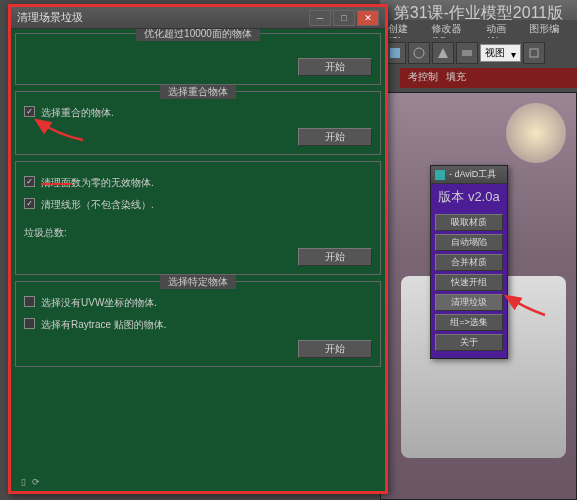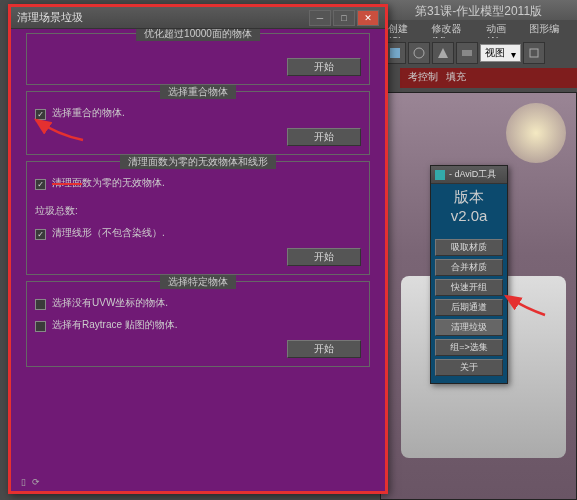--- a/index.html
+++ b/index.html
@@ -1,49 +1,49 @@
 <!DOCTYPE html>
 <html><head>
 <meta charset="utf-8">
 <style>
 *{margin:0;padding:0;box-sizing:border-box;font-family:"Microsoft YaHei",SimSun,sans-serif}
 body{background:#3a3a3a;width:577px;height:500px;overflow:hidden;position:relative;color:#ccc;font-size:11px}
 .main-app{position:absolute;left:0;top:0;right:0;height:500px;background:#4a4a4a}
-.title-bar-main{position:absolute;left:380px;top:0;right:0;height:20px;background:linear-gradient(#6a6a6a,#565656);color:#ccc;font-size:12px;padding:3px 10px;text-align:center}
+.title-bar-main{position:absolute;left:380px;top:0;right:0;height:20px;background:linear-gradient(#6a6a6a,#565656);color:#ccc;font-size:16px;padding:3px 10px;text-align:center}
 .menu-bar{position:absolute;left:380px;top:20px;right:0;height:18px;background:#4a4a4a;color:#ccc;font-size:10px;display:flex;gap:2px;padding:2px 4px}
 .menu-bar span{padding:0 4px}
 .tool-row{position:absolute;left:380px;top:38px;right:0;height:30px;background:#4a4a4a;display:flex;align-items:center;gap:2px;padding:2px 4px}
 .tool-btn{width:22px;height:22px;background:#555;border:1px solid #333;display:flex;align-items:center;justify-content:center}
 .view-dd{background:#eee;color:#000;font-size:10px;padding:1px 4px;border:1px solid #888;height:18px;display:flex;align-items:flex-end}
 .tool-row2{position:absolute;left:400px;top:68px;right:0;height:20px;background:#7f1d1d;display:flex;gap:8px;padding:2px 8px;font-size:10px;color:#ccc}
 .viewport{position:absolute;left:380px;top:92px;right:0;bottom:0;background:linear-gradient(135deg,#8a7a8a,#6a5a6a);border:1px solid #222}
 .room{position:absolute;inset:0;background:linear-gradient(180deg,#9a8595 0%,#7a6575 40%,#6a5565 100%)}
 .bed{position:absolute;left:10%;bottom:10%;right:5%;height:45%;background:linear-gradient(180deg,#ddd,#aaa);border-radius:8px}
 .chandelier{position:absolute;right:10px;top:10px;width:60px;height:60px;background:radial-gradient(circle,rgba(255,245,200,.9),rgba(200,180,150,.3));border-radius:50%}
-.dialog{position:absolute;left:8px;top:4px;width:380px;height:490px;background:#701a75;border:3px solid #e53030;box-shadow:2px 2px 8px rgba(0,0,0,.5)}
+.dialog{position:absolute;left:8px;top:4px;width:380px;height:490px;background:#14532d;border:3px solid #e53030;box-shadow:2px 2px 8px rgba(0,0,0,.5)}
 .dlg-title{height:22px;background:linear-gradient(#5a5a5a,#484848);display:flex;align-items:center;padding:0 6px;border-bottom:1px solid #333}
 .dlg-title-text{flex:1;color:#ddd;font-size:11px}
 .win-btn{width:22px;height:16px;background:#555;border:1px solid #666;margin-left:2px;display:flex;align-items:center;justify-content:center;font-size:9px;color:#ccc}
 .win-btn.close{background:#c94f3e;color:#fff}
-.dlg-body{padding:4px 15px;height:calc(100% - 22px);overflow:hidden}
+.dlg-body{padding:4px 4px;height:calc(100% - 22px);overflow:hidden}
 .group{border:1px solid #666;margin-bottom:6px;padding:6px 8px 8px;position:relative}
 .group-title{position:absolute;top:-7px;left:50%;transform:translateX(-50%);background:#4a4a4a;padding:0 8px;font-size:10px;color:#ccc}
-.chk-row{display:flex;align-items:flex-end;margin:8px 0;font-size:10px;color:#ccc}
+.chk-row{display:flex;align-items:flex-start;margin:8px 0;font-size:10px;color:#ccc}
 .chk{width:11px;height:11px;border:1px solid #888;background:#3a3a3a;margin-right:6px;display:flex;align-items:center;justify-content:center;font-size:8px;color:#ddd}
 .chk.checked::after{content:"✓"}
 .btn{width:74px;height:18px;background:#555;border:1px solid #333;border-top-color:#777;border-left-color:#777;color:#ddd;font-size:10px;display:flex;align-items:center;justify-content:center;margin-left:auto;cursor:pointer}
 .btn-row{display:flex;justify-content:flex-start;margin-top:4px}
 .arrow{position:absolute;pointer-events:none}
 .arrow svg{overflow:visible}
 .status{position:absolute;left:10px;bottom:2px;right:10px;height:14px;display:flex;align-items:center;gap:6px;font-size:9px;color:#aaa}
-.panel{position:absolute;left:430px;top:165px;width:78px;background:#0c4a6e;border:1px solid #222;box-shadow:2px 2px 6px rgba(0,0,0,.5)}
+.panel{position:absolute;left:430px;top:165px;width:78px;background:#4c1d95;border:1px solid #222;box-shadow:2px 2px 6px rgba(0,0,0,.5)}
 .panel-title{height:18px;background:linear-gradient(#5a5a5a,#484848);font-size:9px;color:#ddd;display:flex;align-items:center;padding:0 4px;border-bottom:1px solid #333}
 .panel-title .sq{width:10px;height:10px;background:#3aa;margin-right:4px}
 .panel-body{padding:4px}
-.panel-ver{font-size:15px;color:#ccc;text-align:center;margin-bottom:15px}
+.panel-ver{font-size:13px;color:#ccc;text-align:center;margin-bottom:8px}
 .pbtn{height:17px;background:#555;border:1px solid #333;border-top-color:#777;border-left-color:#777;color:#ddd;font-size:9px;display:flex;align-items:center;justify-content:center;margin-bottom:3px;cursor:pointer}
 .pbtn.hl{background:#666}
 .strike{position:relative}
 .strike::after{content:"";position:absolute;left:0;top:50%;width:30px;height:2px;background:#e53030}
 </style>
 </head>
 <body>
 
 <div class="main-app">
   <div class="title-bar-main">
@@ -120,31 +120,30 @@
       <div class="chk-row">
         <div class="chk checked"></div>
         <span>选择重合的物体.</span>
       </div>
       <div class="btn-row">
           <div class="btn">开始</div>
         </div>
     </div>
 
     <div class="group">
-      <div class="group-title">清理面数为零的无效物体和线形</div>
       <div class="chk-row">
         <div class="chk checked"></div>
         <span class="strike">清理面数为零的无效物体.</span>
       </div>
+      <div class="chk-row">
+        <div class="chk checked"></div>
+        <span>清理线形（不包含染线）.</span>
+      </div>
       <div class="chk-row" style="margin-top:14px">
         <span>垃圾总数:</span>
-      </div>
-      <div class="chk-row">
-        <div class="chk checked"></div>
-        <span>清理线形（不包含染线）.</span>
       </div>
       <div class="btn-row">
           <div class="btn">开始</div>
         </div>
     </div>
 
     <div class="group">
       <div class="group-title">选择特定物体</div>
       <div class="chk-row">
         <div class="chk"></div>
@@ -167,23 +166,23 @@
 </div>
 
 <div class="panel">
   <div class="panel-title">
     <div class="sq"></div>
     <span>- dAviD工具</span>
   </div>
   <div class="panel-body">
     <div class="panel-ver">版本 v2.0a</div>
     <div class="pbtn">吸取材质</div>
+    <div class="pbtn">自动塌陷</div>
     <div class="pbtn">合并材质</div>
     <div class="pbtn">快速开组</div>
-    <div class="pbtn">后期通道</div>
     <div class="pbtn hl">清理垃圾</div>
     <div class="pbtn">组=&gt;选集</div>
     <div class="pbtn">关于</div>
   </div>
 </div>
 
 <div class="arrow" style="left:28px;top:115px">
   <svg width="60" height="30">
       <defs>
         <marker id="ah1" markerWidth="8" markerHeight="8" refX="6" refY="3" orient="auto">

